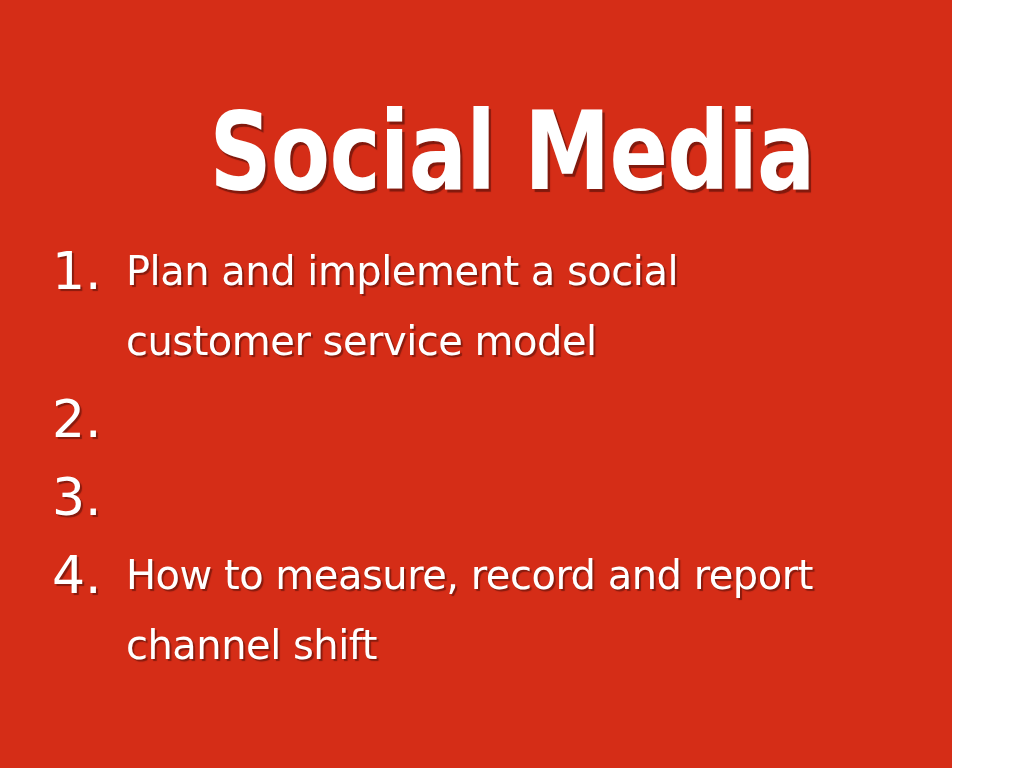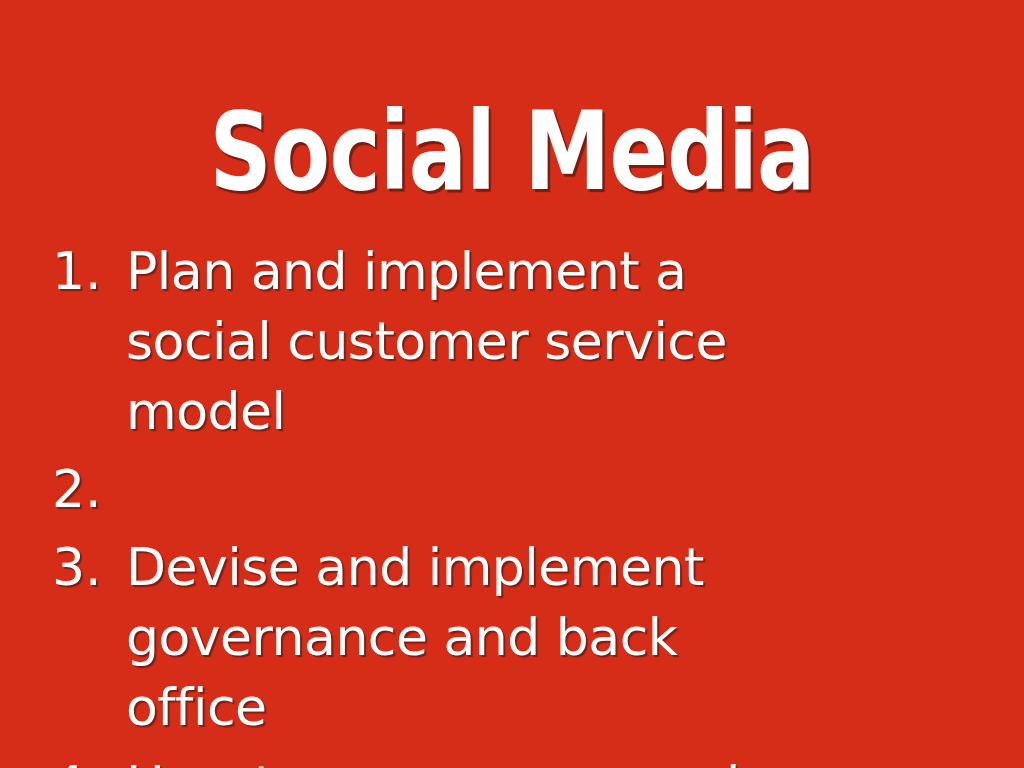--- a/index.html
+++ b/index.html
@@ -10,21 +10,21 @@
 
   body {
     width: 1024px;
     height: 768px;
     overflow: hidden;
     font-family: "Liberation Sans", sans-serif;
   }
 
   #slide {
     position: relative;
-    width: 1024px;
+    width: 952px;
     height: 768px;
     background: #d52d17;
     box-sizing: border-box;
     overflow: hidden;
   }
 
   
   #slide-title {
     position: absolute;
     top: 26px;
@@ -71,21 +71,21 @@
     line-height: 70px;
     text-shadow: 2px 2px 1px rgba(60, 10, 5, 0.5);
     white-space: nowrap;
   }
 
   .bullet-text {
     flex: 1 1 auto;
     color: #ffffff;
     font-family: "DejaVu Sans", sans-serif;
     font-weight: 400;
-    font-size: 52px;
+    font-size: 40px;
     line-height: 70px;
     letter-spacing: -0.5px;
     text-shadow: 2px 2px 1px rgba(60, 10, 5, 0.5);
     max-width: 700px;
   }
 </style>
 </head>
 <body>
 
 <div id="slide" style="background: rgb(213, 45, 23);">
@@ -98,21 +98,20 @@
       <span class="bullet-number">1.</span>
       <span class="bullet-text">Plan and implement a social customer service model</span>
     </li>
 
     <li class="bullet-item">
       <span class="bullet-number">2.</span>
     </li>
 
     <li class="bullet-item">
       <span class="bullet-number">3.</span>
-      <span class="bullet-text">Devise and implement governance and back office</span>
     </li>
 
     <li class="bullet-item">
       <span class="bullet-number">4.</span>
       <span class="bullet-text">How to measure, record and report channel shift</span>
     </li>
 
   </ol>
 
 </div>

